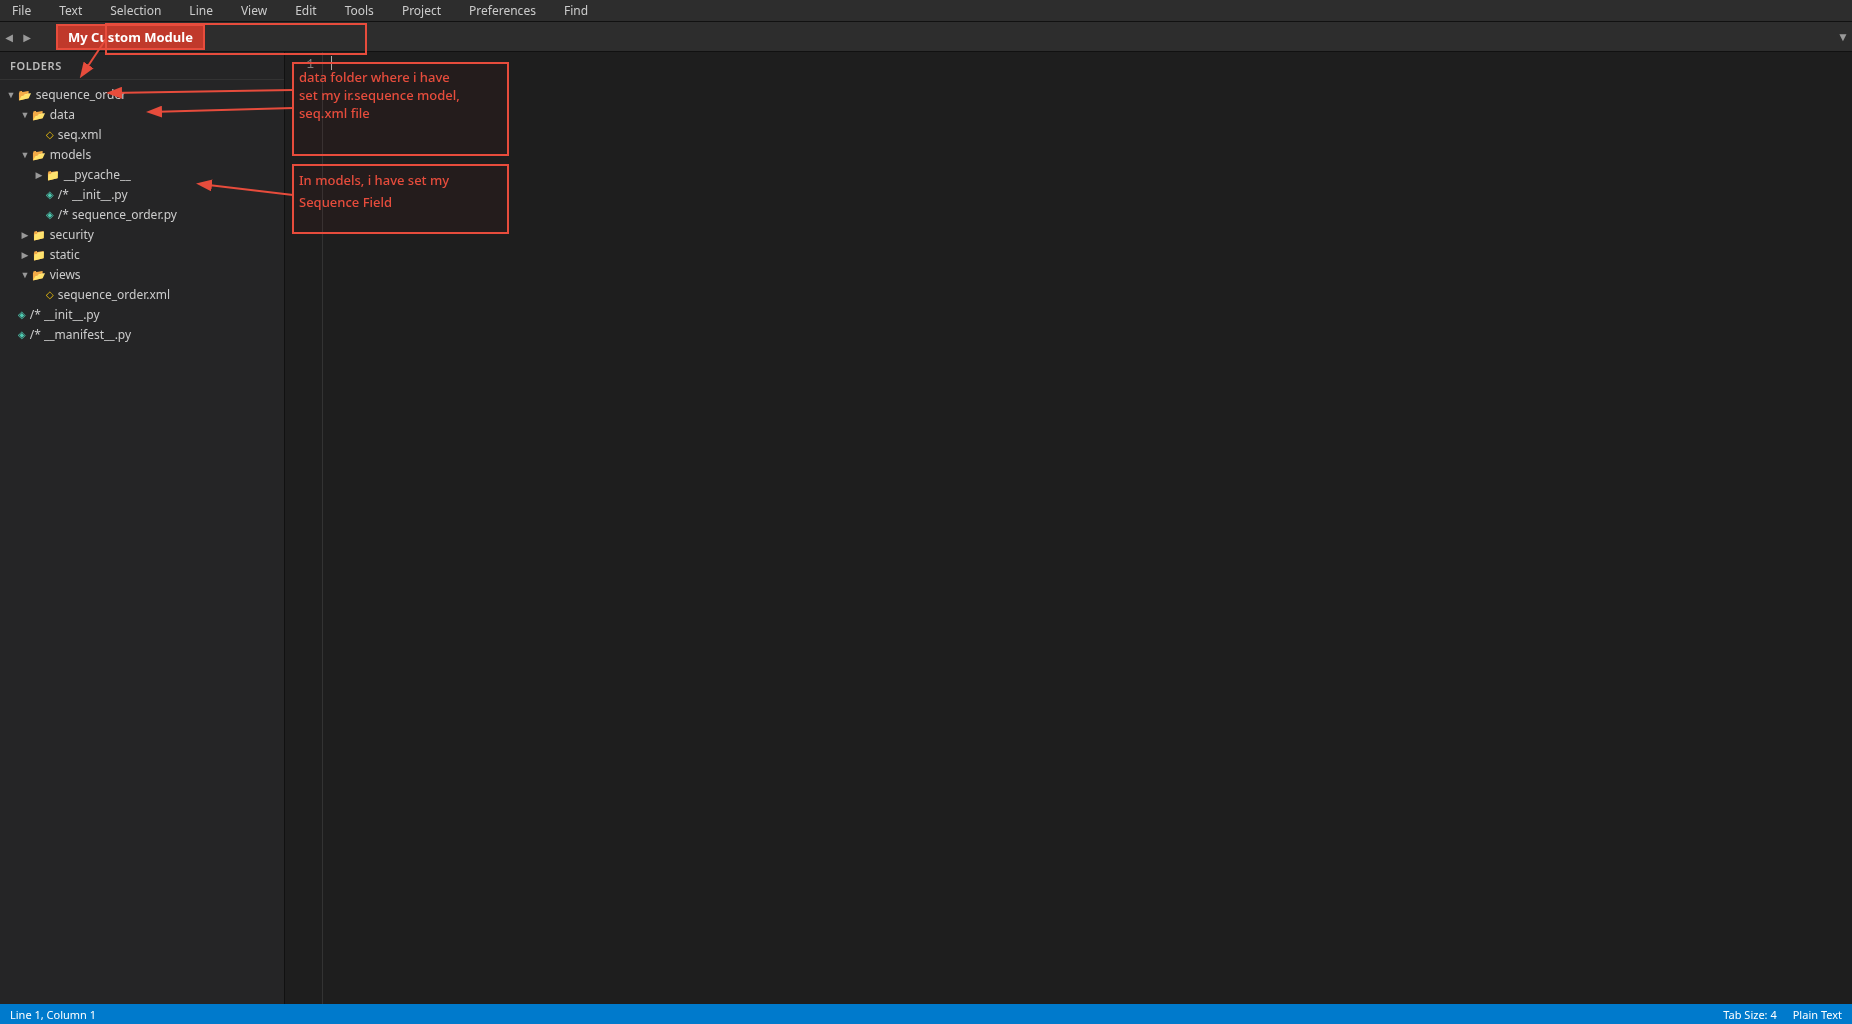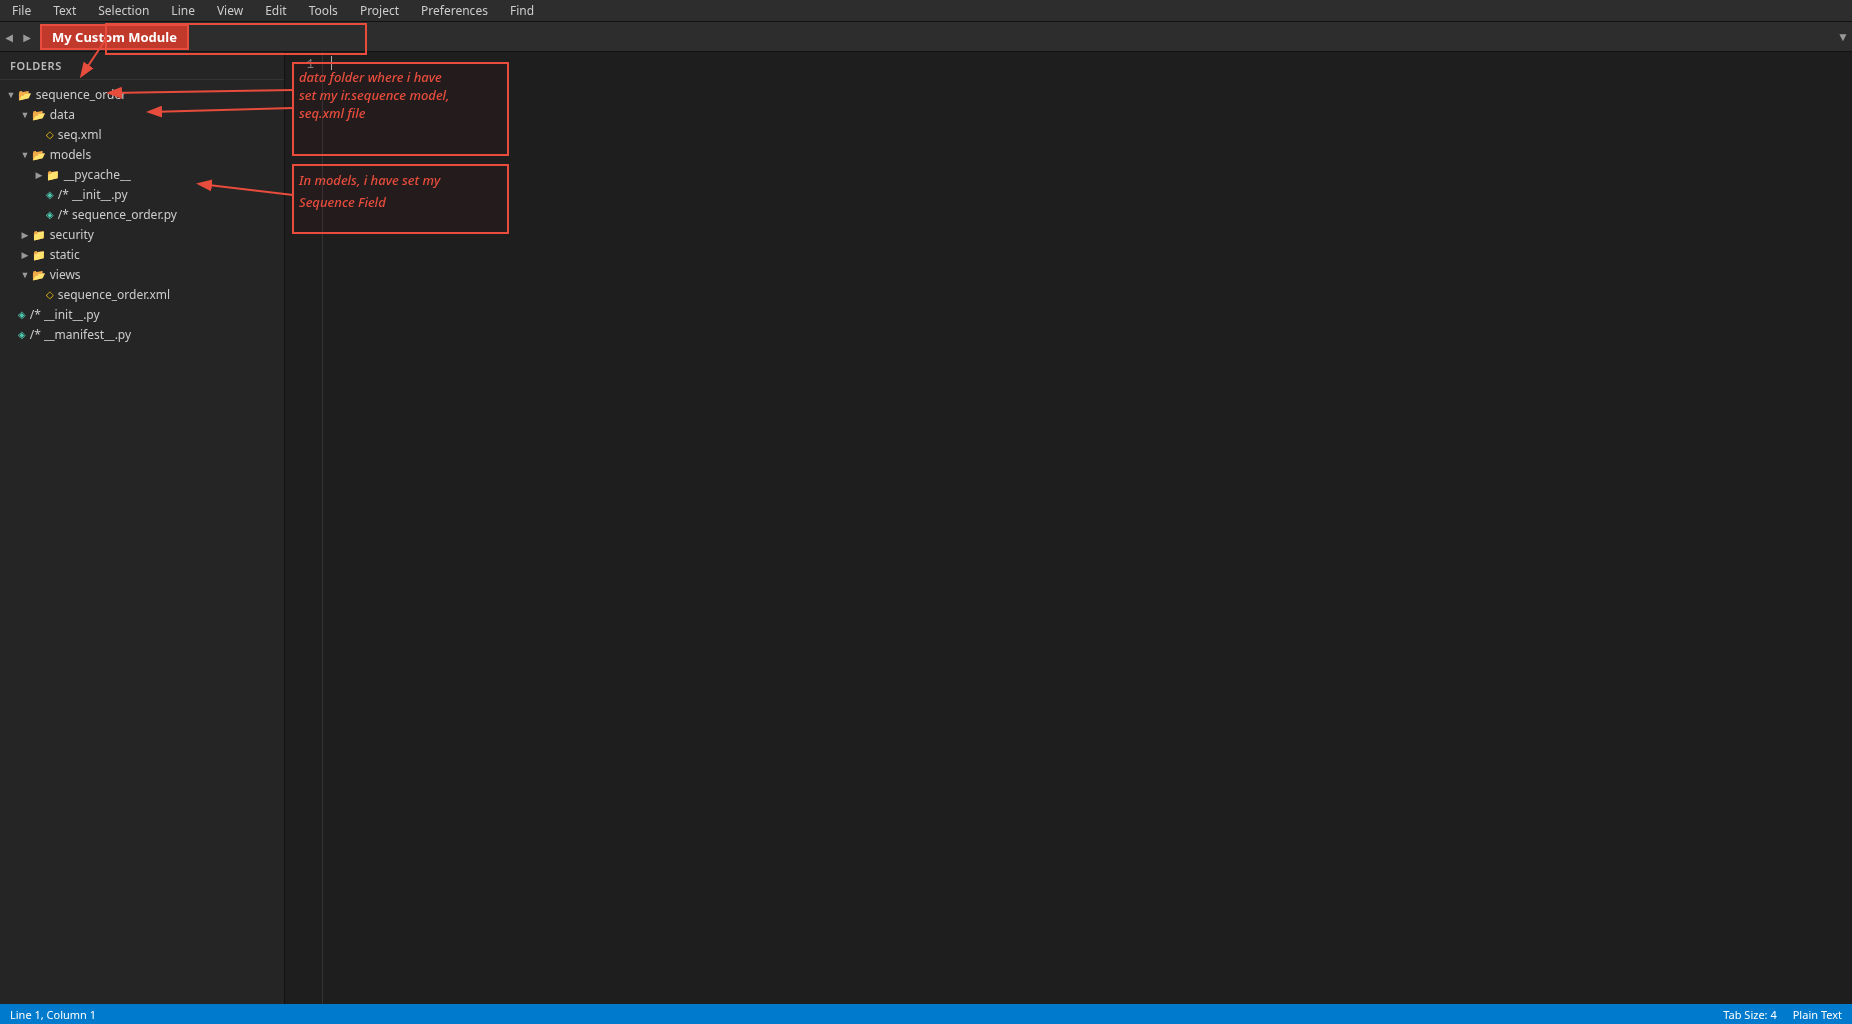--- a/index.html
+++ b/index.html
@@ -15,21 +15,21 @@
       flex-direction: column;
     }
 
     
     .menubar {
       background: #2d2d2d;
       display: flex;
       align-items: center;
       height: 22px;
       padding: 0 4px;
-      gap: 6px;
+      gap: 12px;
       flex-shrink: 0;
       border-bottom: 1px solid #111;
     }
     .menubar-item {
       color: #ccc;
       padding: 2px 8px;
       font-size: 12px;
       cursor: pointer;
       border-radius: 2px;
     }
@@ -52,21 +52,21 @@
       color: #999;
       cursor: pointer;
       font-size: 10px;
     }
     .module-title-badge {
       background: #c0392b;
       color: #fff;
       font-weight: bold;
       font-size: 13px;
       padding: 2px 10px;
-      margin: 0 4px;
+      margin: 0 20px;
       border: 2px solid #e74c3c;
     }
     .tab-spacer { flex: 1; }
     .tab-right-arrow {
       width: 18px;
       height: 30px;
       display: flex;
       align-items: center;
       justify-content: center;
       color: #999;
@@ -214,21 +214,20 @@
 
     
     .page-overlay {
       position: fixed;
       top: 0;
       left: 0;
       width: 1852px;
       height: 1024px;
       pointer-events: none;
       z-index: 100;
-      font-style: italic;
     }
   </style>
 </head>
 <body>
 
 <div class="menubar">
   <span class="menubar-item">File</span>
   <span class="menubar-item">Text</span>
   <span class="menubar-item">Selection</span>
   <span class="menubar-item">Line</span>

